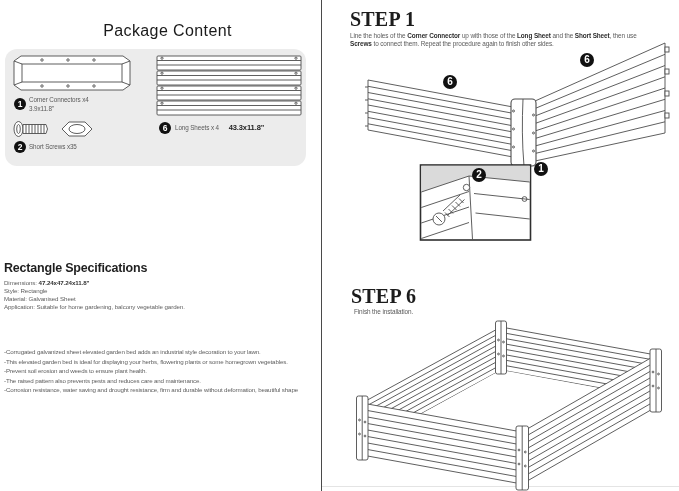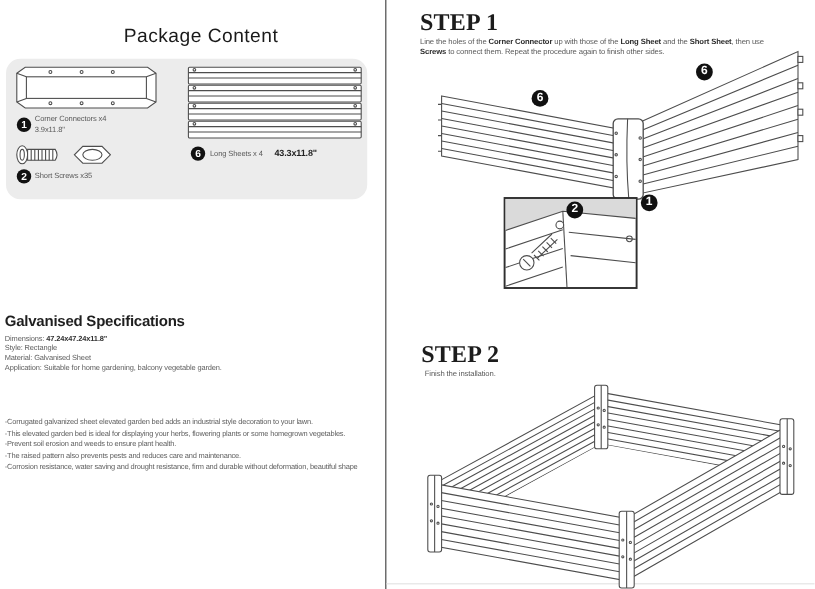--- a/index.html
+++ b/index.html
@@ -101,21 +101,21 @@
         <circle cx="140" cy="48.2" r="1.1"></circle>
     </g>
   </svg>
 
   <div class="abs badge sm" style="left:159px;top:122px">6</div>
   <div class="abs pkg-label" style="left:175px;top:124px">
     <span>Long Sheets x 4</span>
     <b class="pkg-dims-strong" style="margin-left:8px">43.3x11.8"</b>
   </div>
 
-  <div class="abs h-section" style="left:4px;top:261px">Galvanised Specifications</div>
+  <div class="abs h-section" style="left:4px;top:261px">Rectangle Specifications</div>
   <div class="abs small" style="left:4px;top:279px">
     <span>Dimensions: </span><b>47.24x47.24x11.8"</b>
   </div>
   <div class="abs small" style="left:4px;top:287px">Style: Rectangle</div>
   <div class="abs small" style="left:4px;top:295px">Material: Galvanised Sheet</div>
   <div class="abs small" style="left:4px;top:303px">Application: Suitable for home gardening, balcony vegetable garden.</div>
 
   <div class="abs bullets" style="left:4px;top:347px;width:315px">
     <div>-Corrugated galvanized sheet elevated garden bed adds an industrial style decoration to your lawn.</div>
     <div>-This elevated garden bed is ideal for displaying your herbs, flowering plants or some homegrown vegetables.</div>
@@ -173,21 +173,21 @@
     <path class="lineart" d="M97,181 L103,187"></path>
     <circle class="lineart-f" cx="140" cy="142.5" r="3"></circle>
     <path class="lineart" d="M137,139.5 L143,145.5 M143,139.5 L137,145.5"></path>
   </svg>
 
   <div class="abs badge lg" style="left:443px;top:75px">6</div>
   <div class="abs badge lg" style="left:580px;top:53px">6</div>
   <div class="abs badge lg" style="left:534px;top:162px">1</div>
   <div class="abs badge lg" style="left:472px;top:168px">2</div>
 
-  <div class="abs step-title" style="left:351px;top:285px">STEP 2</div>
+  <div class="abs step-title" style="left:351px;top:285px">STEP 6</div>
   <div class="abs step-para" style="left:354px;top:308px">Finish the installation.</div>
 
   <svg class="abs" style="left:339px;top:310px" width="340" height="181" viewBox="0 0 340 181">
 
     <polygon class="lineart-f" points="23,93 162,17 162,60 23,136"></polygon>
     <path class="lineart" d="M23,98.4 L162,22.4 M23,103.8 L162,27.8 M23,109.2 L162,33.2 M23,114.6 L162,38.6 M23,120 L162,44 M23,125.4 L162,49.4 M23,130.8 L162,54.8"></path>
 
     <polygon class="lineart-f" points="162,17 317,45 317,88 162,60"></polygon>
     <path class="lineart" d="M162,22.4 L317,50.4 M162,27.8 L317,55.8 M162,33.2 L317,61.2 M162,38.6 L317,66.6 M162,44 L317,72 M162,49.4 L317,77.4 M162,54.8 L317,82.8"></path>
 

